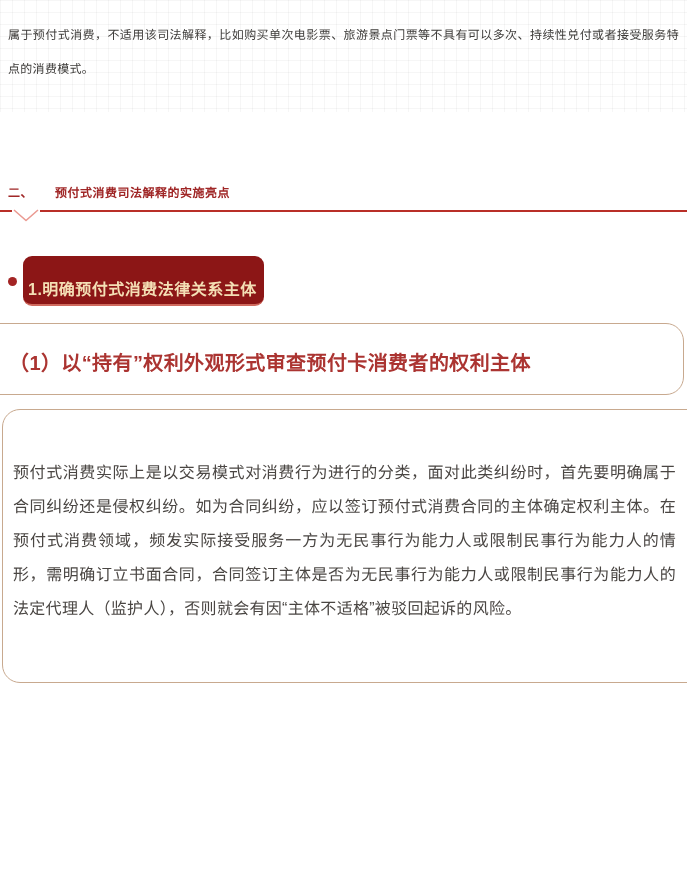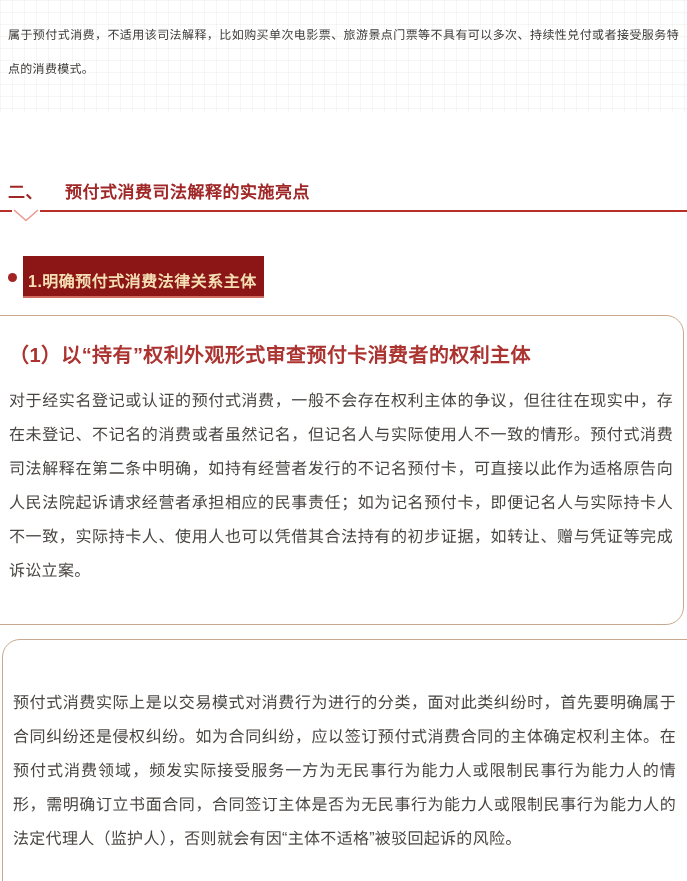--- a/index.html
+++ b/index.html
@@ -33,21 +33,21 @@
     font-size: 12px;
     line-height: 34px;
     letter-spacing: 0.3px;
     text-align: justify;
   }
 
   
   .section-heading {
     margin: 70px 8px 0 8px;
     color: #a02727;
-    font-size: 17px;
+    font-size: 12px;
     font-weight: bold;
     letter-spacing: 0.5px;
     line-height: 22px;
   }
   .section-heading .num { margin-right: 22px; }
 
   .section-rule {
     position: relative;
     margin-top: 6px;
     height: 16px;
@@ -77,22 +77,23 @@
     background: #a32424;
     flex: 0 0 auto;
   }
   .highlight-chip {
     margin-left: 6px;
     background: #8c1616;
     color: #f4dfb5;
     font-size: 16px;
     font-weight: bold;
     letter-spacing: 0.5px;
-    padding: 12px 7px 4px 5px;
+    padding: 20px 7px 4px 5px;
     border-bottom: 2px solid #cf6a5e;
+    border-radius: 9px;
   }
 
   
   .card {
     border: 1px solid #c8a98f;
     border-radius: 18px;
     background: #ffffff;
     box-sizing: border-box;
   }
   .card-1 {
@@ -139,21 +140,20 @@
     </span>
   </div>
 
   <div class="highlight-row">
     <span class="bullet-dot"></span>
     <span class="highlight-chip">1.明确预付式消费法律关系主体</span>
   </div>
 
   <div class="card card-1">
     <div class="card-title">（1）以“持有”权利外观形式审查预付卡消费者的权利主体</div>
-    <p class="card-body">对于经实名登记或认证的预付式消费，一般不会存在权利主体的争议，但往往在现实中，存在未登记、不记名的消费或者虽然记名，但记名人与实际使用人不一致的情形。预付式消费司法解释在第二条中明确，如持有经营者发行的不记名预付卡，可直接以此作为适格原告向人民法院起诉请求经营者承担相应的民事责任；如为记名预付卡，即便记名人与实际持卡人不一致，实际持卡人、使用人也可以凭借其合法持有的初步证据，如转让、赠与凭证等完成诉讼立案。</p>
   </div>
 
   <div class="card card-2">
     <p class="card-body">预付式消费实际上是以交易模式对消费行为进行的分类，面对此类纠纷时，首先要明确属于合同纠纷还是侵权纠纷。如为合同纠纷，应以签订预付式消费合同的主体确定权利主体。在预付式消费领域，频发实际接受服务一方为无民事行为能力人或限制民事行为能力人的情形，需明确订立书面合同，合同签订主体是否为无民事行为能力人或限制民事行为能力人的法定代理人（监护人），否则就会有因“主体不适格”被驳回起诉的风险。</p>
 
   </div>
 
 </div>
 
 </body></html>

